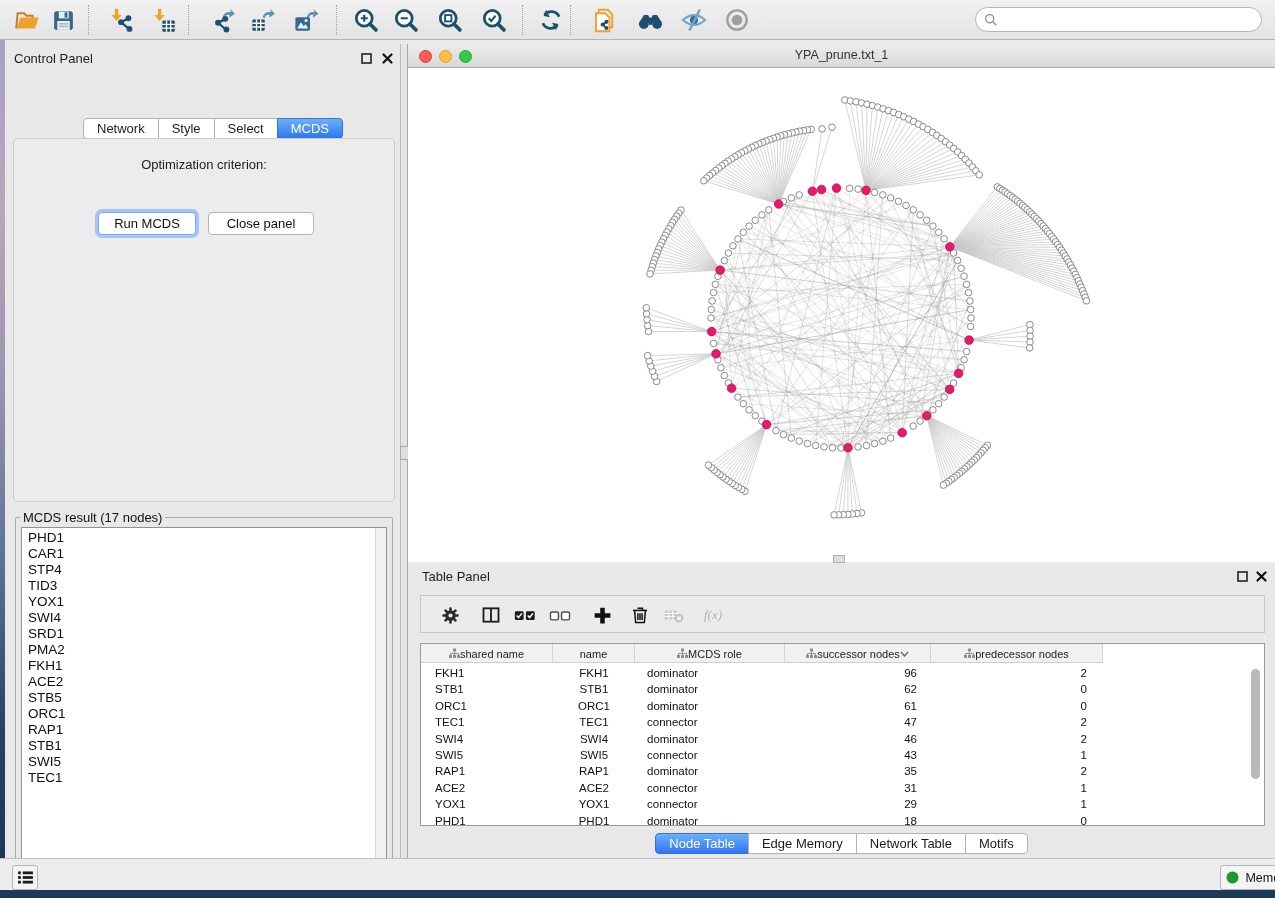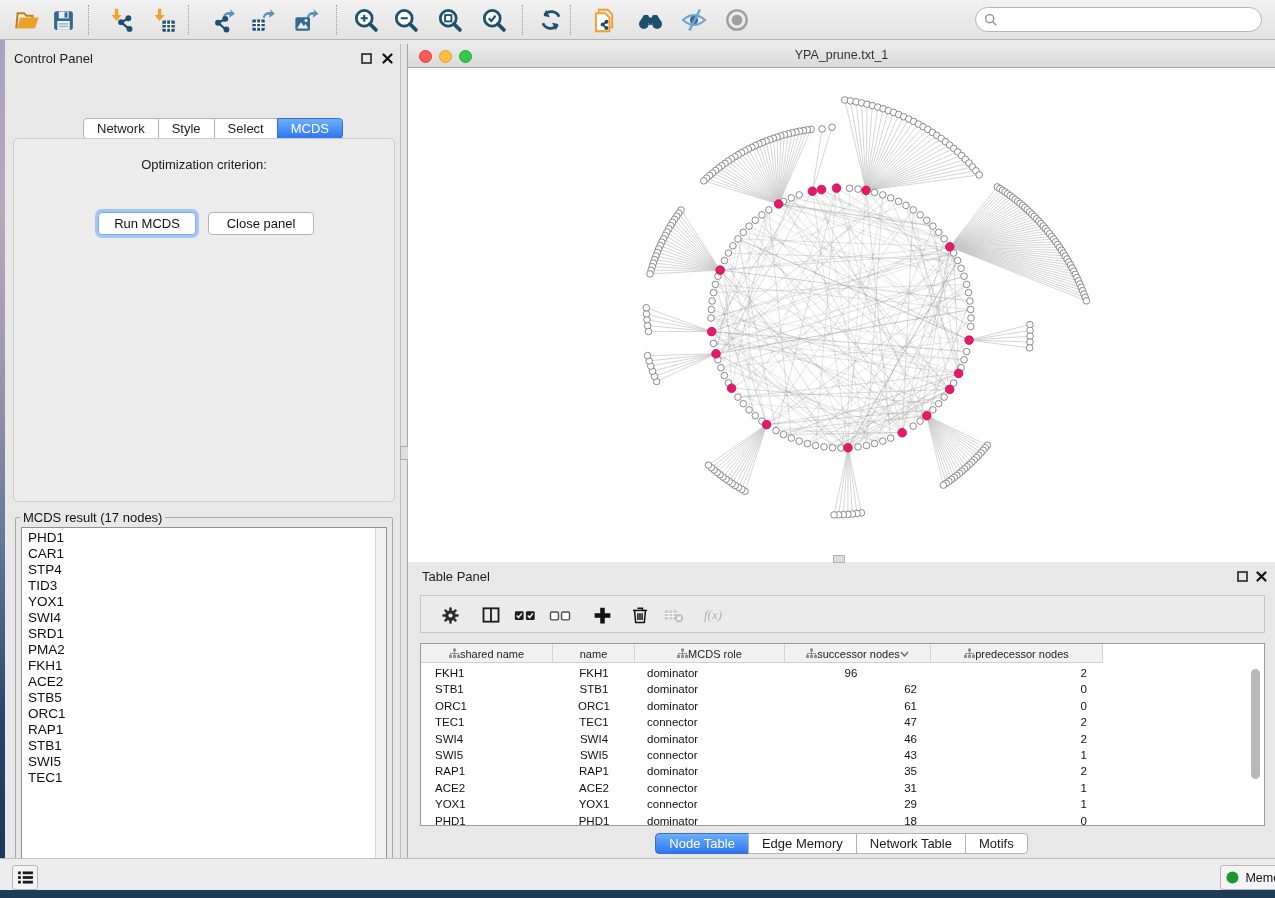--- a/index.html
+++ b/index.html
@@ -1056,21 +1056,21 @@
               <rect x="8" y="7" width="3" height="3" fill="#8f8f8f"></rect>
             </svg>
             <span>predecessor nodes</span>
           </div>
         </div>
       <div id="tbl-body">
           <div class="tr" style="top: 21px;">
             <div class="td" style="width: 132px; text-align: left; padding-left: 14px; padding-right: 0px;">FKH1</div>
             <div class="td" style="width: 82px; text-align: center; padding-left: 0px; padding-right: 0px;">FKH1</div>
             <div class="td" style="width: 150px; text-align: left; padding-left: 12px; padding-right: 0px;">dominator</div>
-            <div class="td" style="width: 146px; text-align: center; padding-left: 0px; padding-right: 14px;">96</div>
+            <div class="td" style="width: 146px; text-align: right; padding-left: 0px; padding-right: 14px;">96</div>
             <div class="td" style="width: 172px; text-align: right; padding-left: 0px; padding-right: 16px;">2</div>
           </div>
           <div class="tr" style="top: 37.4px;">
             <div class="td" style="width: 132px; text-align: left; padding-left: 14px; padding-right: 0px;">STB1</div>
             <div class="td" style="width: 82px; text-align: center; padding-left: 0px; padding-right: 0px;">STB1</div>
             <div class="td" style="width: 150px; text-align: left; padding-left: 12px; padding-right: 0px;">dominator</div>
             <div class="td" style="width: 146px; text-align: right; padding-left: 0px; padding-right: 14px;">62</div>
             <div class="td" style="width: 172px; text-align: right; padding-left: 0px; padding-right: 16px;">0</div>
           </div>
           <div class="tr" style="top: 53.8px;">

